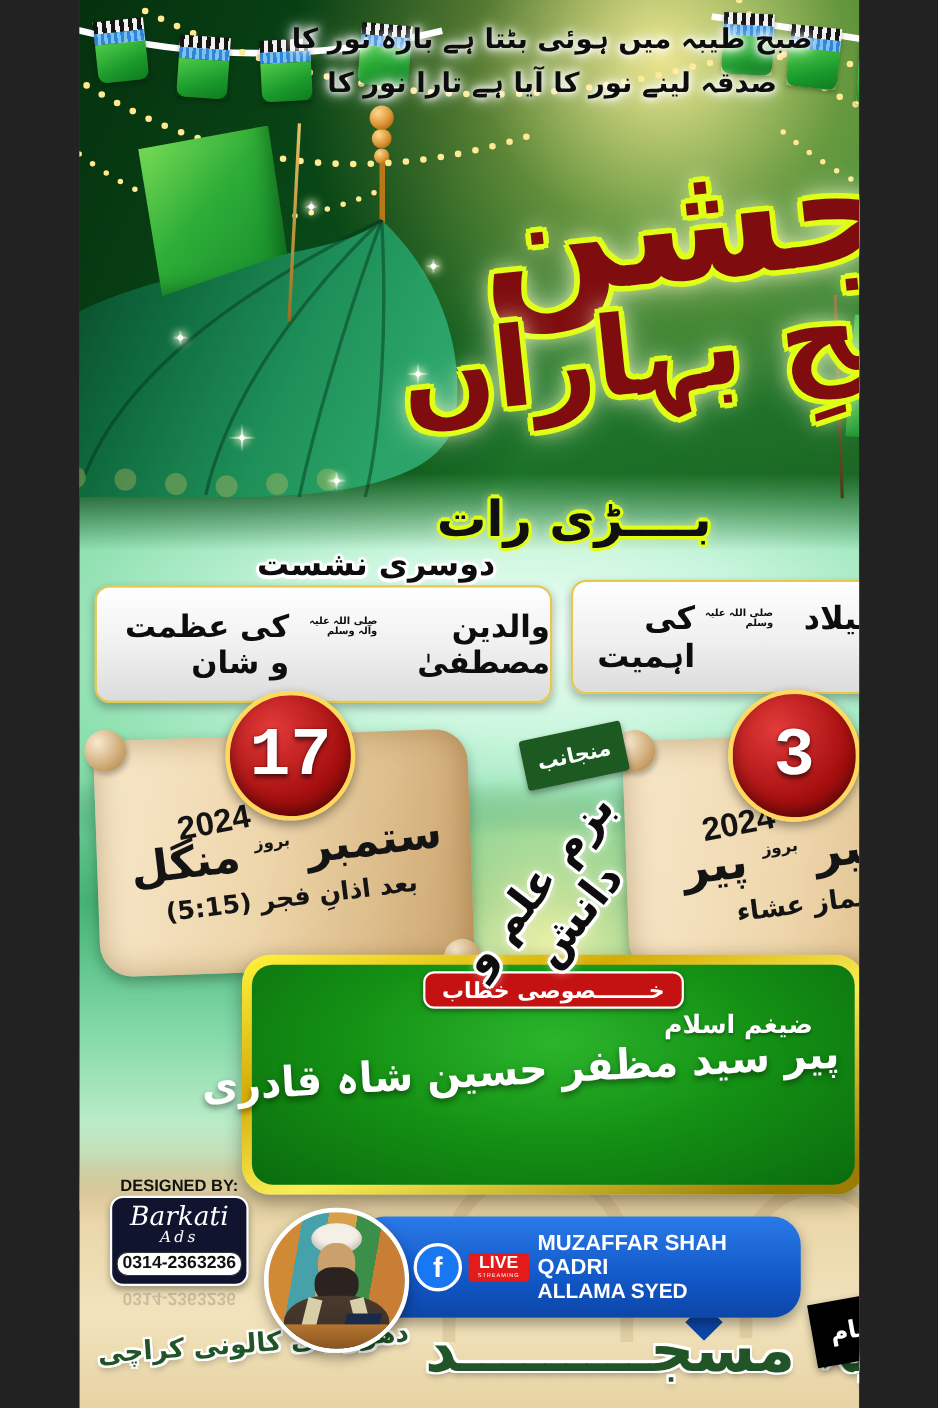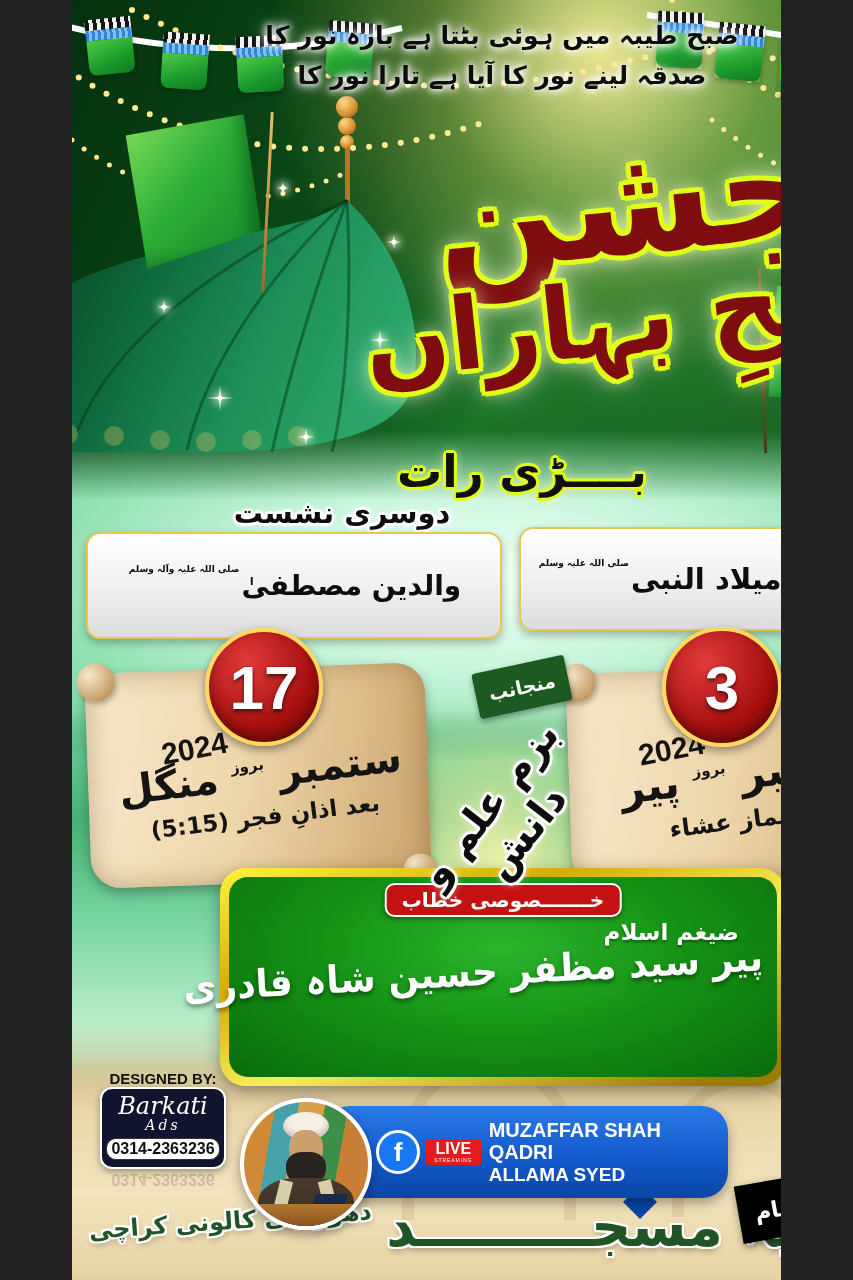--- a/index.html
+++ b/index.html
@@ -64,21 +64,21 @@
     border-radius:20px 30px 20px 30px;box-shadow:inset 0 0 28px rgba(120,80,30,.4),0 5px 12px rgba(0,0,0,.3);
     transform:rotate(-2deg);z-index:7;}
   .scroll::before,.scroll::after{content:"";position:absolute;border-radius:50%;
     background:radial-gradient(circle at 32% 30%,#f8ead0,#c79e66 70%,#a87c46);box-shadow:2px 3px 5px rgba(0,0,0,.25);}
   .scroll::before{width:38px;height:38px;left:-8px;top:-10px;}
   .scroll::after{width:34px;height:34px;right:-6px;bottom:-10px;}
   .scroll-body{position:relative;transform:rotate(-5deg);text-align:center;direction:rtl;color:#141414;}
   .day-circle{position:absolute;border-radius:50%;z-index:8;display:flex;align-items:center;justify-content:center;
     background:radial-gradient(circle at 35% 28%,#e23a3a,#a60f0f 62%,#730707);
     border:4px solid #ffd95e;box-shadow:0 4px 10px rgba(0,0,0,.4),inset 0 -6px 12px rgba(0,0,0,.35);}
-  .day-circle span{font-family:Liberation Sans, sans-serif;font-weight:bold;font-size:62px;color:#fff;
+  .day-circle span{font-family:Liberation Mono, monospace;font-weight:bold;font-size:62px;color:#fff;
     text-shadow:0 3px 4px rgba(0,0,0,.5),0 0 2px #7a0a0a;}
   
   .gold-frame{background:linear-gradient(160deg,#fff33c,#d4ac08 30%,#f9ee55 55%,#9b7d04 92%);
     border-radius:26px;padding:9px;box-shadow:0 6px 16px rgba(0,0,0,.35);z-index:7;}
   .green-inner{position:relative;width:100%;height:100%;border-radius:19px;
     background:radial-gradient(ellipse at 50% 35%,#2cb52c 0%,#149114 48%,#0a6b0d 100%);}
   .badge-red{position:absolute;left:50%;top:6px;transform:translateX(-50%);background:#c41212;border:2px solid #fff;
     border-radius:10px;padding:3px 15px;color:#fff;font-weight:bold;font-size:20px;white-space:nowrap;
     box-shadow:0 2px 5px rgba(0,0,0,.4);direction:rtl;}
   
@@ -241,26 +241,28 @@
 
   <div class="abs urdu" style="left:270px;top:128px;width:583px;text-align:center;transform:rotate(-6deg);z-index:6;">
     <div class="ol-chart" style="font-size:148px;font-weight:bold;line-height:1.0;">جشن</div>
     <div class="ol-chart" style="font-size:100px;font-weight:bold;line-height:1.05;margin-top:-12px;">صبحِ بہاراں</div>
   </div>
   <div class="abs urdu ol-chart-k" style="left:170px;top:445px;width:560px;text-align:center;font-size:45px;font-weight:bold;z-index:6;">بــــڑی رات</div>
 
   <div class="abs sess-box urdu" style="left:447px;top:527px;width:372px;height:100px;font-size:29px;">
     <span>محفلِ میلاد النبی</span>
     <span class="hon">صلی اللہ علیہ وسلم</span>
+    <span>کی اہمیت</span>
   </div>
 
   <div class="abs urdu ol-white" style="left:135px;top:496px;width:270px;text-align:center;font-size:29px;font-weight:bold;z-index:7;">دوسری نشست</div>
   <div class="abs sess-box urdu" style="left:14px;top:532px;width:412px;height:103px;font-size:28px;">
     <span>والدین مصطفیٰ</span>
     <span class="hon">صلی اللہ علیہ وآلہ وسلم</span>
+    <span>کی عظمت و شان</span>
   </div>
 
   <div class="abs scroll" style="left:497px;top:668px;width:348px;height:212px;">
     <div class="scroll-body" style="padding-top:56px;">
       <div class="lat" style="font-size:30px;font-weight:bold;transform:translateX(-70px) rotate(-4deg);">2024</div>
       <div style="font-size:42px;font-weight:bold;line-height:1.1;margin-top:-6px;">
         <span>ستمبر</span>
         <span style="font-size:15px;display:inline-block;transform:translateY(-18px);">بروز</span>
         <span>پیر</span>
       </div>

